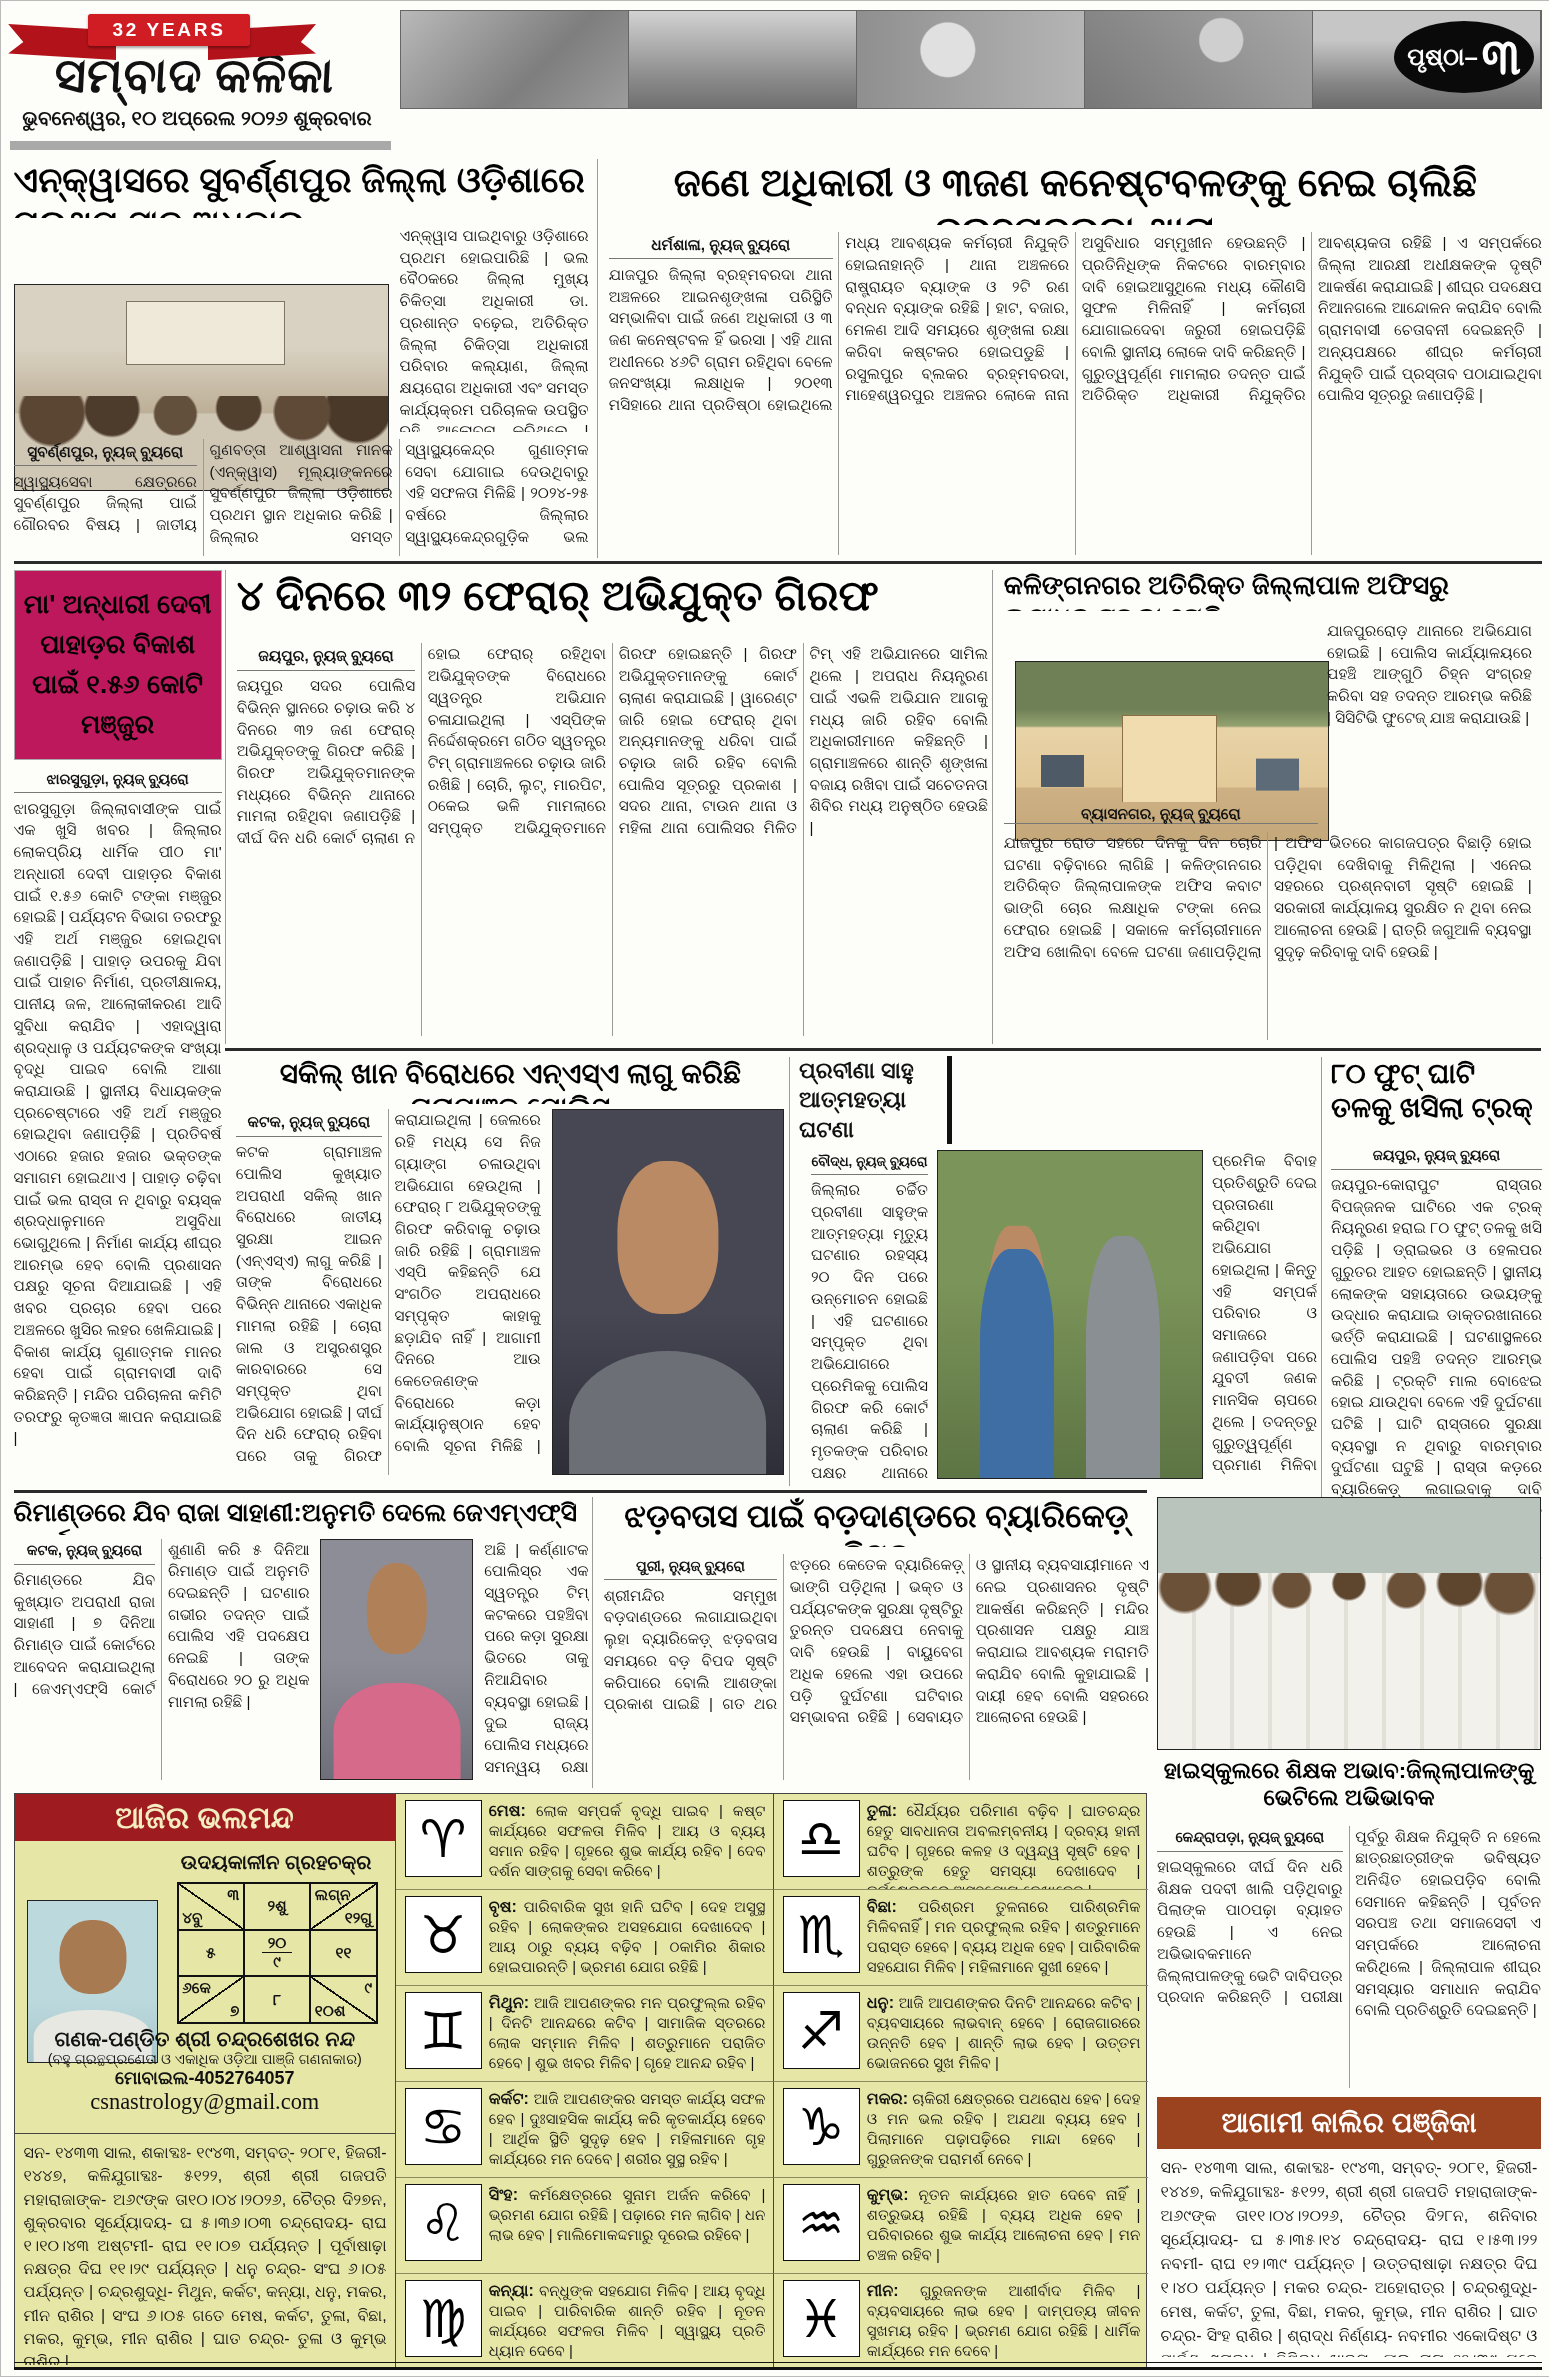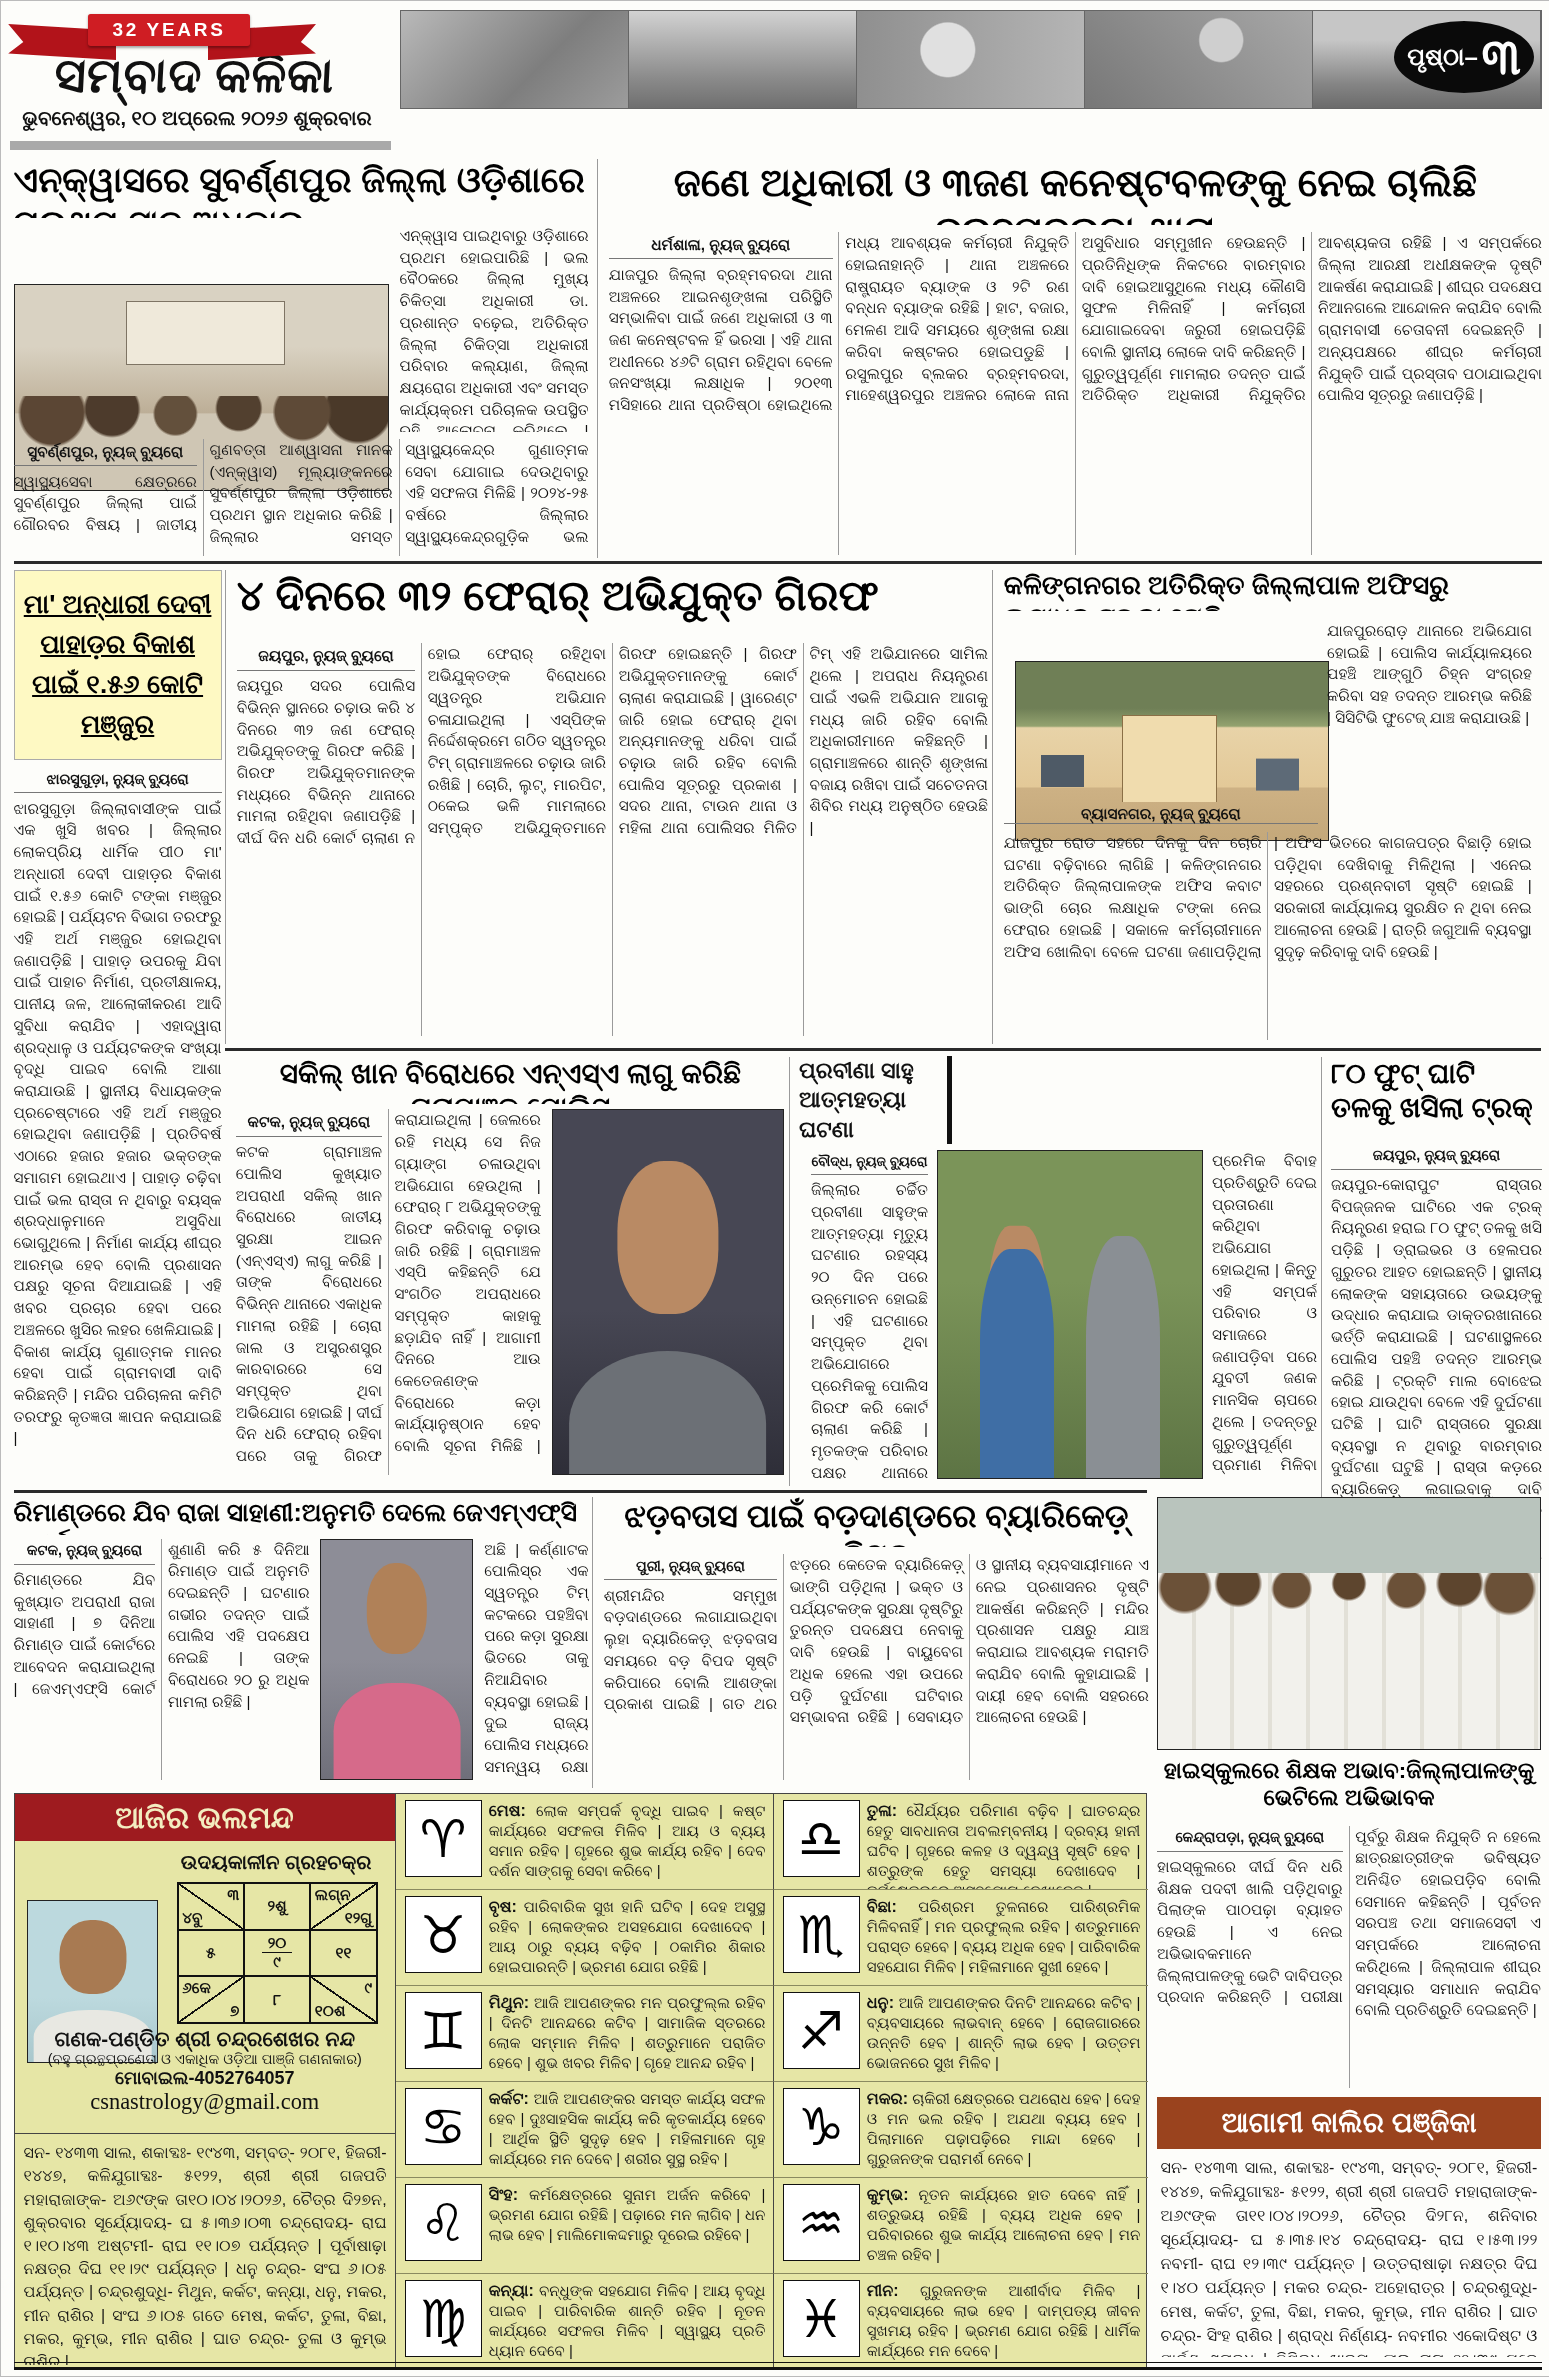--- a/index.html
+++ b/index.html
@@ -77,21 +77,21 @@
     repeating-linear-gradient(90deg,#f2f1ec 0 34px,#e2e0d7 34px 38px);}
   .ph-astro{background:linear-gradient(180deg,#bcd9de 0 60%,#a9c7cc);}
   .ph-astro::before{content:"";position:absolute;left:50%;top:12%;width:52%;height:46%;transform:translateX(-50%);
     background:#a87a52;border-radius:46% 46% 44% 44%;}
   .ph-astro::after{content:"";position:absolute;left:50%;bottom:-4%;width:92%;height:36%;transform:translateX(-50%);
     background:#e8e8e2;border-radius:46% 46% 0 0;}
   .caption{font-weight:bold;text-align:center;font-size:15.3px;padding-top:2.7px;}
 
   
   .kicker{font-size:22.4px;font-weight:800;text-align:left;line-height:1.3;border-right:5.4px solid #111;padding-right:9px;}
-  .graybox{background:#fef9c3;border:0.9px solid #aaa;padding:12.6px 7.2px;text-align:center;text-decoration:underline;}
+  .graybox{background:#be185d;border:0.9px solid #aaa;padding:12.6px 7.2px;text-align:center;}
 
   
   .horo{background:#e6e6a6;border:1.8px solid #444;}
   .horo-left{border-right:1.8px solid #444;}
   .horo-head{background:#9e1b1f;color:#f3edc0;font-size:30.5px;font-weight:800;text-align:center;line-height:47px;height:47px;}
   .astro-meta{text-align:center;}
   .astro-name{font-size:20.7px;font-weight:800;}
   .astro-desc{font-size:14.4px;}
   .astro-mob{font-size:18px;font-weight:bold;}
   .astro-mail{font-size:22.4px;font-family:"Liberation Serif","DejaVu Serif",serif;}

